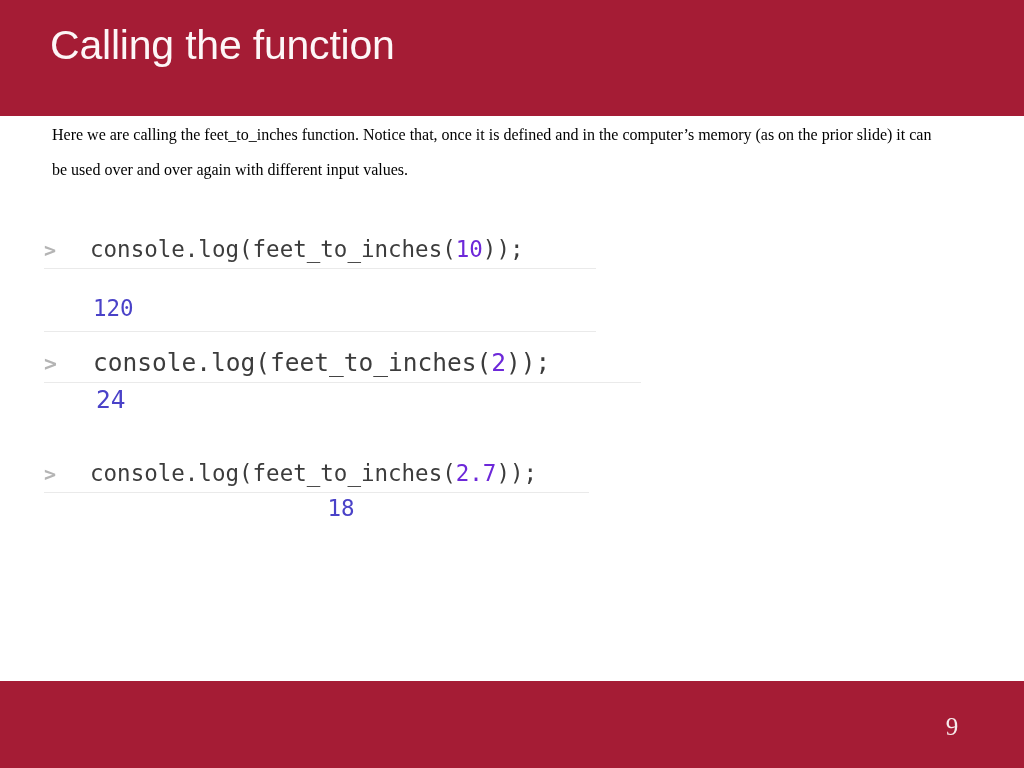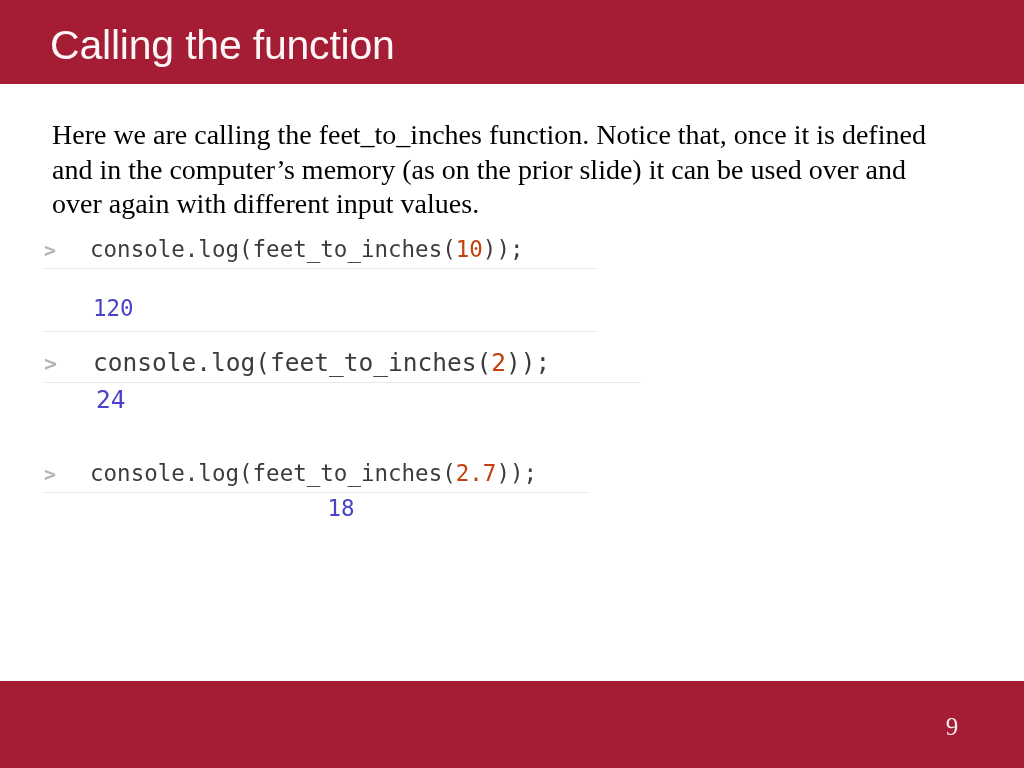--- a/index.html
+++ b/index.html
@@ -14,21 +14,21 @@
     overflow: hidden;
     position: relative;
   }
 
   
   #title-bar {
     position: absolute;
     left: 0;
     top: 0;
     width: 1024px;
-    height: 84px;
+    height: 116px;
     background: #a51c35;
   }
   #slide-title {
     position: absolute;
     left: 50px;
     top: 19px;
     font-family: "Liberation Sans", sans-serif;
     font-size: 41px;
     font-weight: normal;
     line-height: 52px;
@@ -37,21 +37,21 @@
     white-space: nowrap;
   }
 
   
   #body-text {
     position: absolute;
     left: 52px;
     top: 118px;
     width: 880px;
     font-family: "Liberation Serif", serif;
-    font-size: 28px;
+    font-size: 16px;
     line-height: 34.5px;
     color: #000000;
     text-align: left;
   }
 
   
   .console-block {
     position: absolute;
     background: #ffffff;
   }
@@ -67,21 +67,21 @@
     font-weight: bold;
     font-family: "DejaVu Sans Mono", "Liberation Mono", monospace;
     flex: none;
     text-align: left;
   }
   .cmd-text {
     color: #3c3c3c;
     white-space: pre;
   }
   .num-literal {
-    color: #c2410c;
+    color: #6d28d9;
   }
   .sep-line {
     height: 1px;
     background: #eaeaea;
     width: 100%;
   }
   .out-row {
     display: flex;
     white-space: pre;
     font-family: "DejaVu Sans Mono", "Liberation Mono", monospace;

